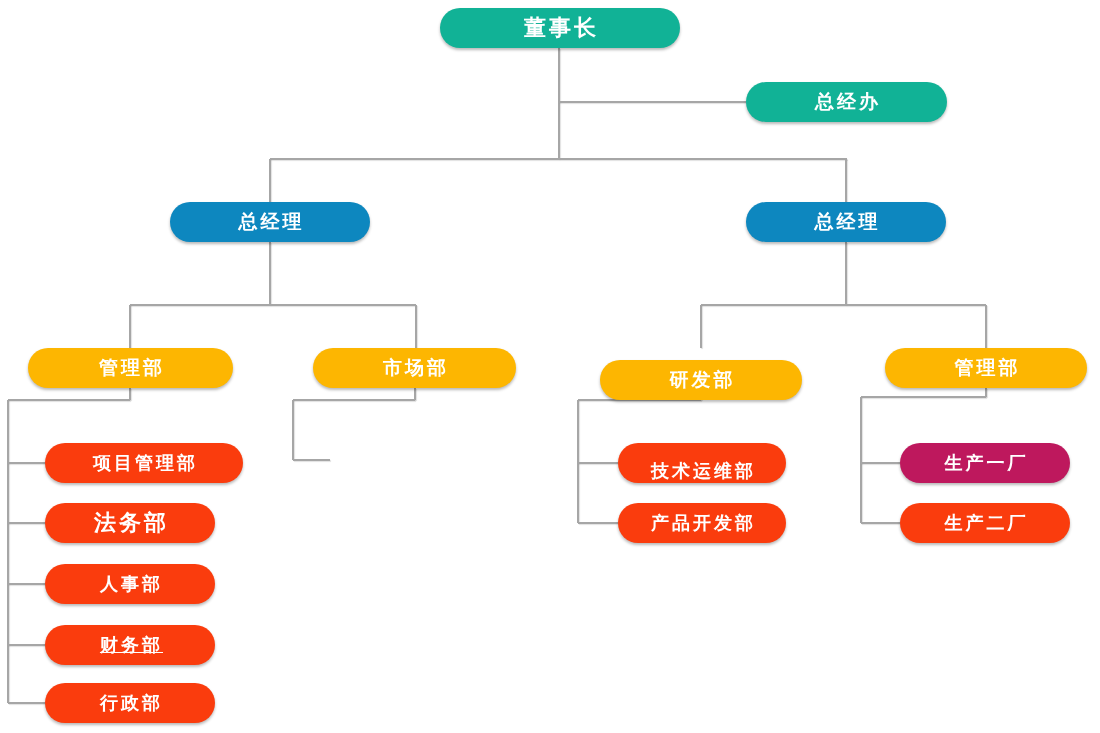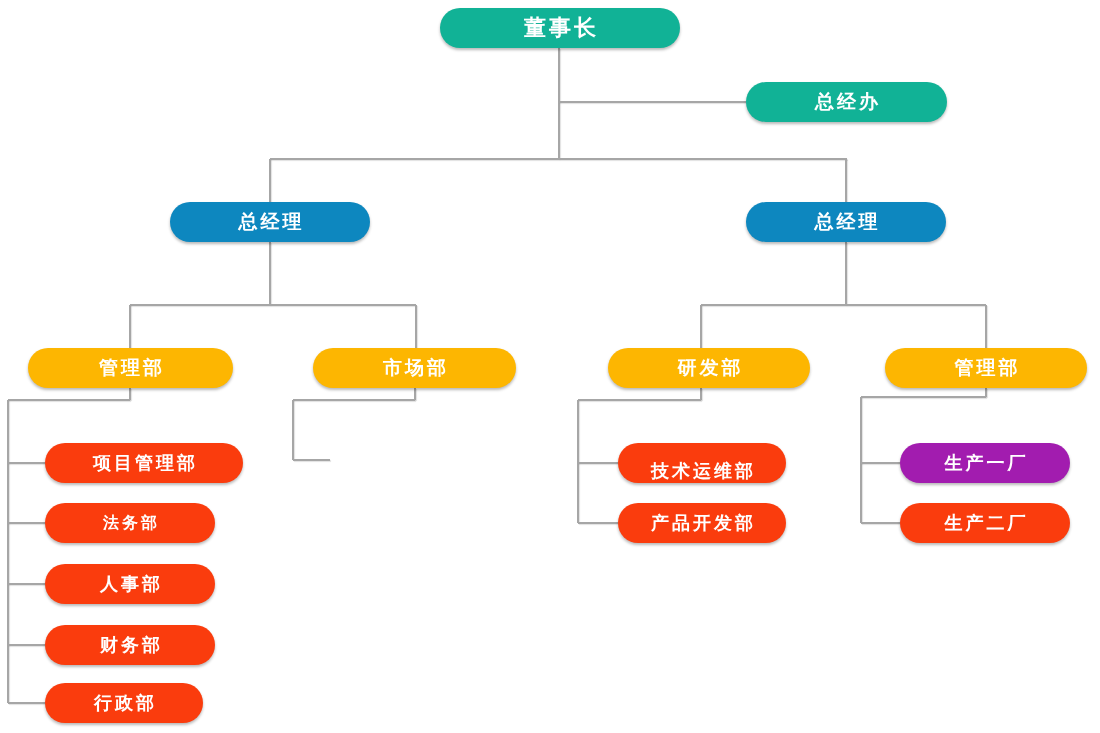--- a/index.html
+++ b/index.html
@@ -86,46 +86,46 @@
     </div>
     <div class="node" style="left: 746px; top: 202px; width: 200px; height: 40px; background: rgb(13, 135, 191); font-size: 19px;">
       <span>总经理</span>
     </div>
     <div class="node" style="left: 28px; top: 348px; width: 205px; height: 40px; background: rgb(253, 182, 1); font-size: 19px;">
       <span>管理部</span>
     </div>
     <div class="node" style="left: 313px; top: 348px; width: 203px; height: 40px; background: rgb(253, 182, 1); font-size: 19px;">
       <span>市场部</span>
     </div>
-    <div class="node" style="left: 600px; top: 348px; width: 202px; height: 40px; background: rgb(253, 182, 1); font-size: 19px; margin-left: 8px;">
+    <div class="node" style="left: 600px; top: 360px; width: 202px; height: 40px; background: rgb(253, 182, 1); font-size: 19px;">
       <span>研发部</span>
     </div>
     <div class="node" style="left: 885px; top: 348px; width: 202px; height: 40px; background: rgb(253, 182, 1); font-size: 19px;">
       <span>管理部</span>
     </div>
     <div class="node" style="left: 45px; top: 443px; width: 198px; height: 40px; background: rgb(250, 60, 13); font-size: 18px;">
       <span>项目管理部</span>
     </div>
-    <div class="node" style="left: 45px; top: 503px; width: 170px; height: 40px; background: rgb(250, 60, 13); font-size: 16px;">
+    <div class="node" style="left: 45px; top: 503px; width: 170px; height: 40px; background: rgb(250, 60, 13); font-size: 22px;">
       <span>法务部</span>
     </div>
     <div class="node" style="left: 45px; top: 564px; width: 170px; height: 40px; background: rgb(250, 60, 13); font-size: 18px;">
       <span>人事部</span>
     </div>
-    <div class="node" style="left: 45px; top: 625px; width: 170px; height: 40px; background: rgb(250, 60, 13); font-size: 18px;">
+    <div class="node" style="left: 45px; top: 625px; width: 170px; height: 40px; background: rgb(250, 60, 13); font-size: 18px; text-decoration: underline;">
       <span>财务部</span>
     </div>
-    <div class="node" style="left: 45px; top: 683px; width: 158px; height: 40px; background: rgb(250, 60, 13); font-size: 18px; text-align: right;">
+    <div class="node" style="left: 45px; top: 683px; width: 170px; height: 40px; background: rgb(250, 60, 13); font-size: 18px; text-align: right;">
       <span>行政部</span>
     </div>
     <div class="node" style="left: 618px; top: 443px; width: 168px; height: 40px; background: rgb(250, 60, 13); font-size: 18px; align-items: flex-end;">
       <span>技术运维部</span>
     </div>
     <div class="node" style="left: 618px; top: 503px; width: 168px; height: 40px; background: rgb(250, 60, 13); font-size: 18px;">
       <span>产品开发部</span>
     </div>
-    <div class="node" style="left: 900px; top: 443px; width: 170px; height: 40px; background: #a21caf; font-size: 18px;">
+    <div class="node" style="left: 900px; top: 443px; width: 170px; height: 40px; background: #be185d; font-size: 18px;">
       <span>生产一厂</span>
     </div>
     <div class="node" style="left: 900px; top: 503px; width: 170px; height: 40px; background: rgb(250, 60, 13); font-size: 18px; align-items: center;">
       <span>生产二厂</span>
     </div>
   </div>
 
 </body></html>

